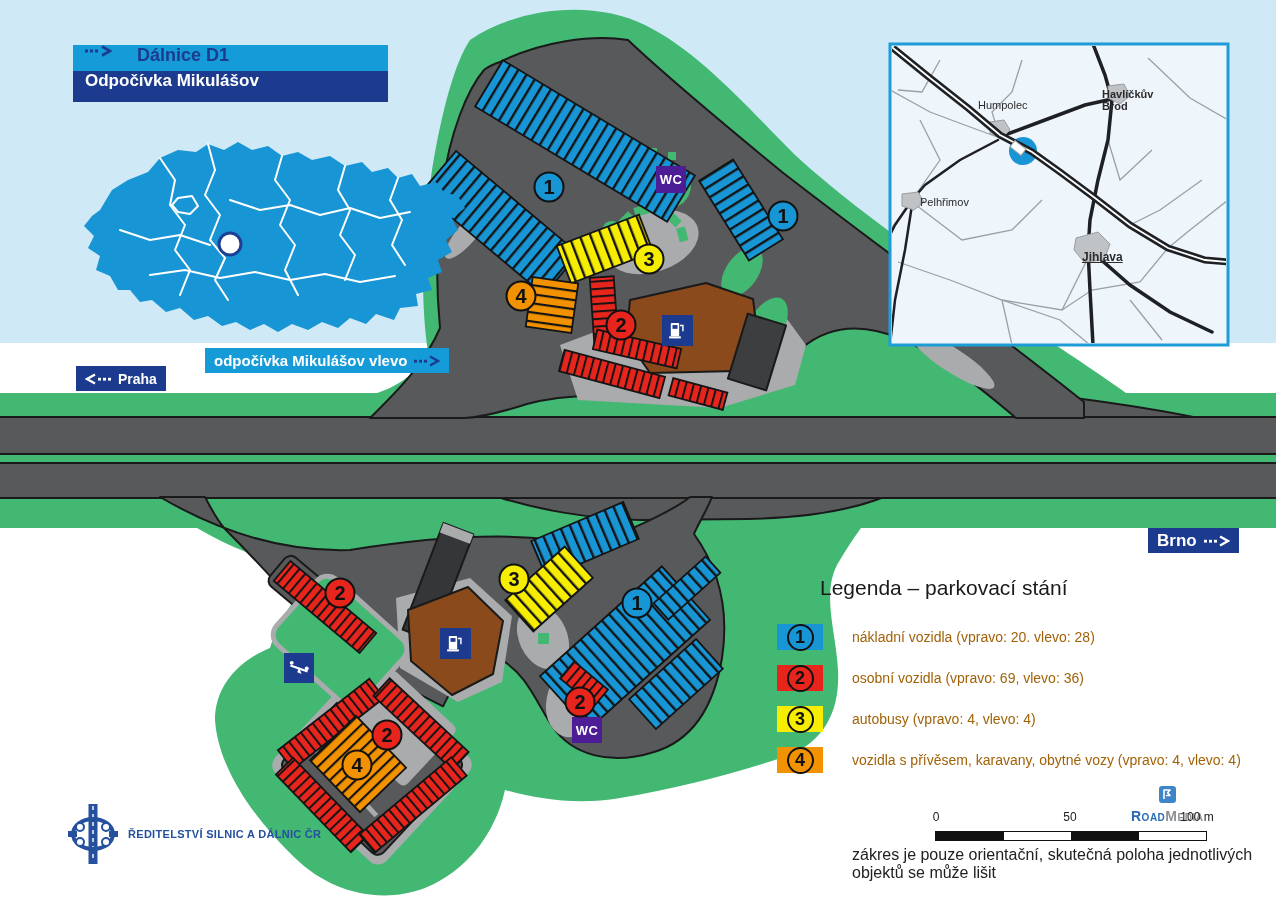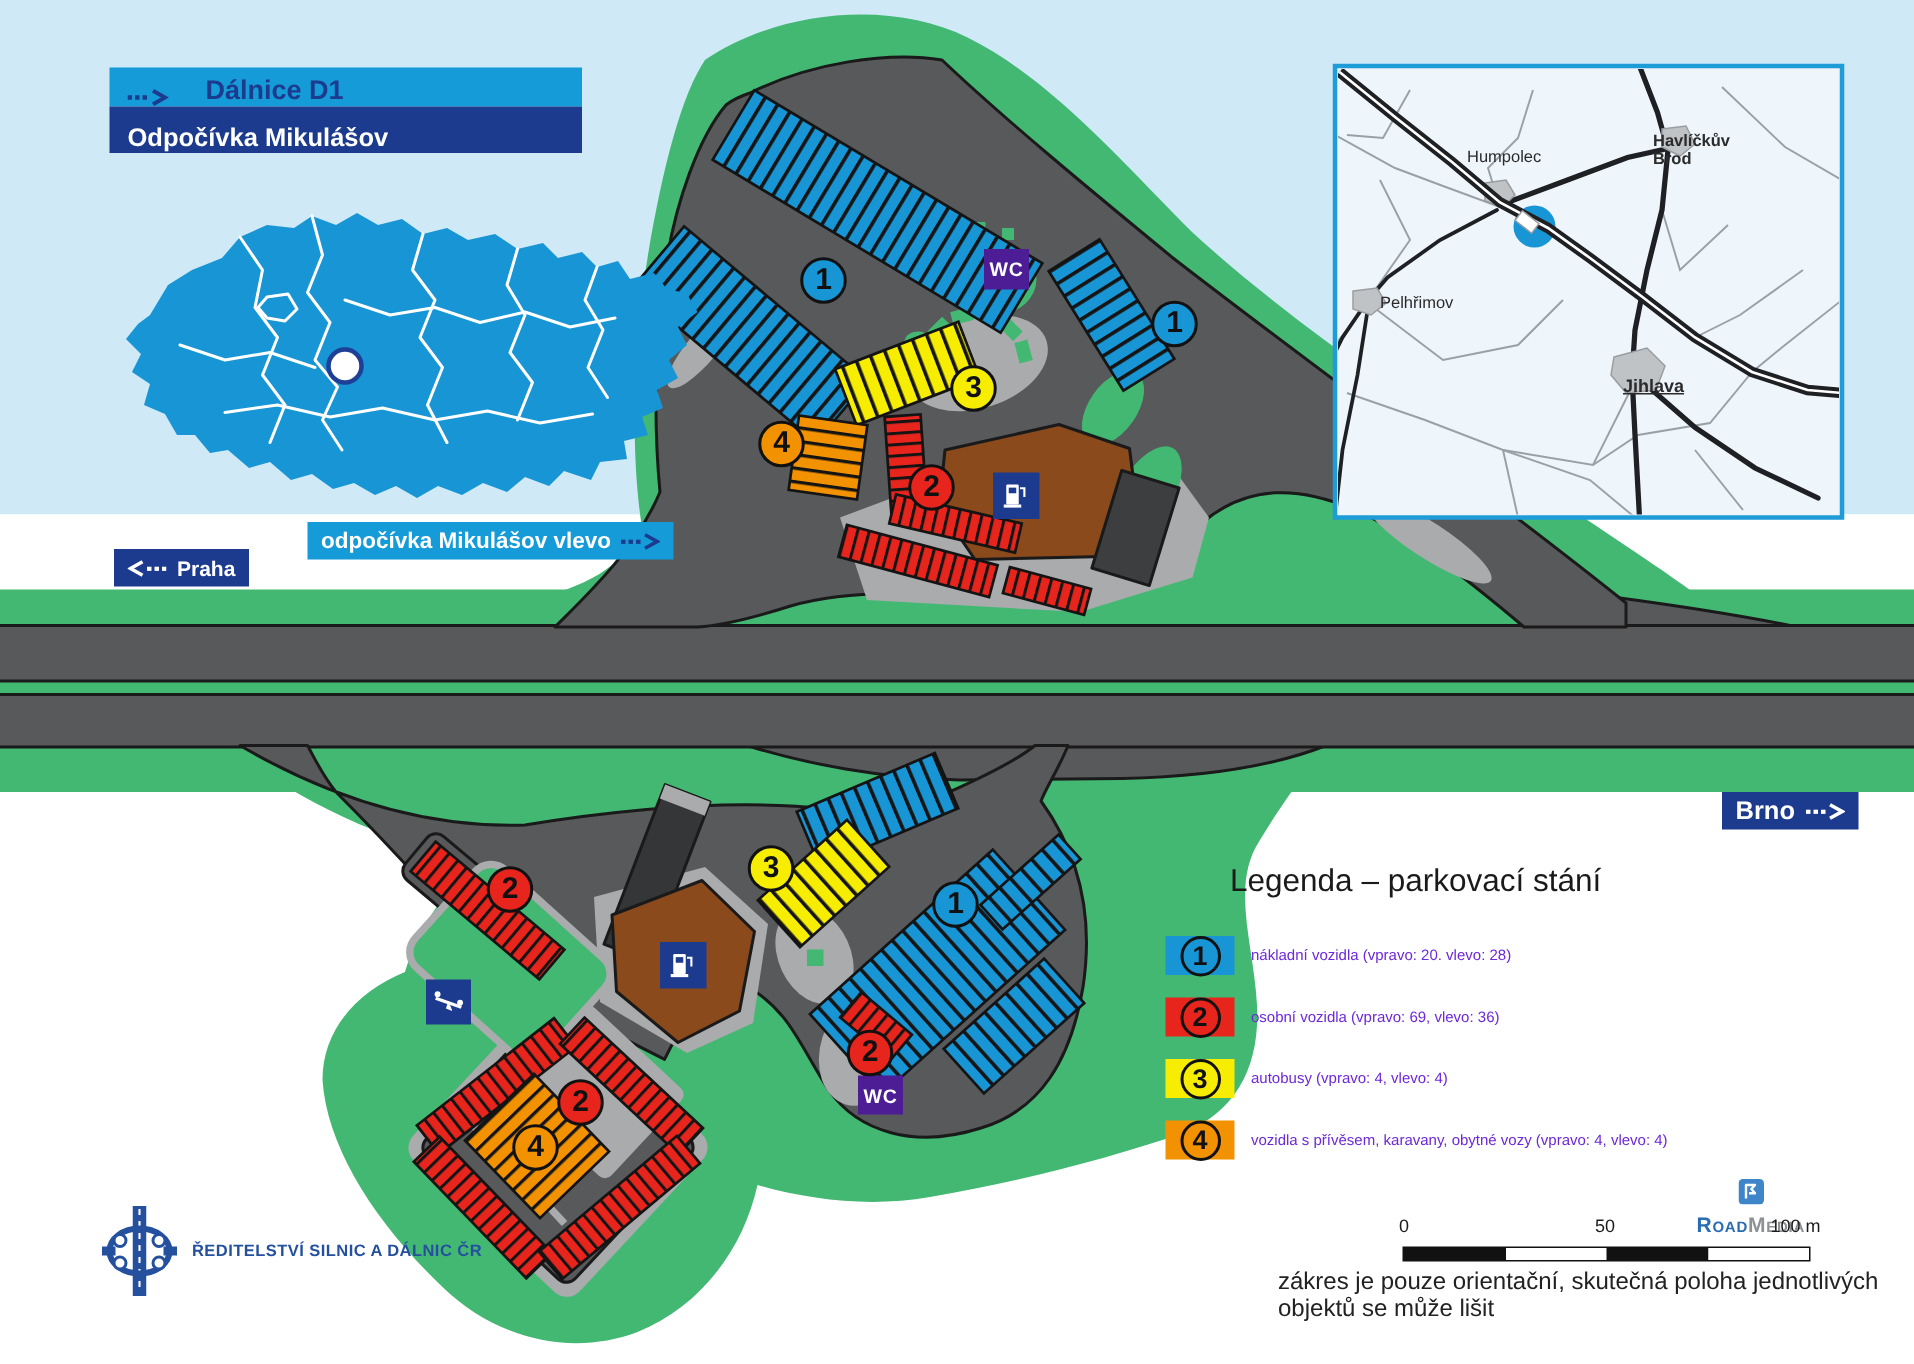--- a/index.html
+++ b/index.html
@@ -7,37 +7,37 @@
          font-family:"Liberation Sans",sans-serif;-webkit-font-smoothing:antialiased;}
   .abs{position:absolute;}
   svg{display:block;}
   
   .navlabel{height:25px;display:flex;align-items:center;gap:7px;padding:0 9px;
             font-weight:bold;color:#fff;white-space:nowrap;box-sizing:border-box;}
   .bg-cyan{background:#159bd8;}
   .bg-navy{background:#1c3b8e;}
   .arr{display:inline-flex;line-height:0;}
   
-  .hbar{width:315px;display:flex;align-items:flex-end;box-sizing:border-box;}
+  .hbar{width:315px;display:flex;align-items:flex-start;box-sizing:border-box;}
   
   .badge{width:31px;height:31px;border-radius:50%;border:2px solid #111;box-sizing:border-box;
          display:flex;align-items:center;justify-content:center;font-weight:bold;font-size:20px;
          color:#111;transform:translate(-50%,-50%);}
   .b-blue{background:#1795d4;} .b-red{background:#e8251d;}
   .b-yellow{background:#f6ed00;} .b-orange{background:#f39200;}
   .wcbox{background:#4c1d95;color:#fff;font-weight:bold;font-size:13px;letter-spacing:.5px;
          display:flex;align-items:center;justify-content:center;}
   .iconbox{background:#1c3b8e;display:flex;align-items:center;justify-content:center;}
   
   .lg-title{font-size:21px;color:#1a1a1a;}
   .lg-row{position:absolute;display:flex;align-items:center;}
   .lg-swatch{width:46px;height:26px;display:flex;align-items:center;justify-content:center;}
   .lg-circ{width:27px;height:27px;border-radius:50%;border:2px solid #111;box-sizing:border-box;
            display:flex;align-items:center;justify-content:center;font-weight:bold;font-size:18px;color:#111;}
-  .lg-text{margin-left:11px;font-size:10px;color:#6d28d9;white-space:nowrap;}
+  .lg-text{margin-left:29px;font-size:14px;color:#a16207;white-space:nowrap;}
   
   .city{font-size:11px;color:#2b2b2b;text-align:left;line-height:1.1;}
   
   .tick{font-size:12px;color:#1a1a1a;text-align:center;}
   .sbar{display:flex;border:1px solid #111;box-sizing:content-box;height:8px;width:270px;}
   .sbar div{height:8px;}
   
   .disc{font-size:16px;color:#222;text-align:left;}
   .brand{font-size:14px;font-weight:bold;letter-spacing:.5px;font-variant:small-caps;}
   .brand .road{color:#2a6cb3;} .brand .media{color:#8e9194;}

